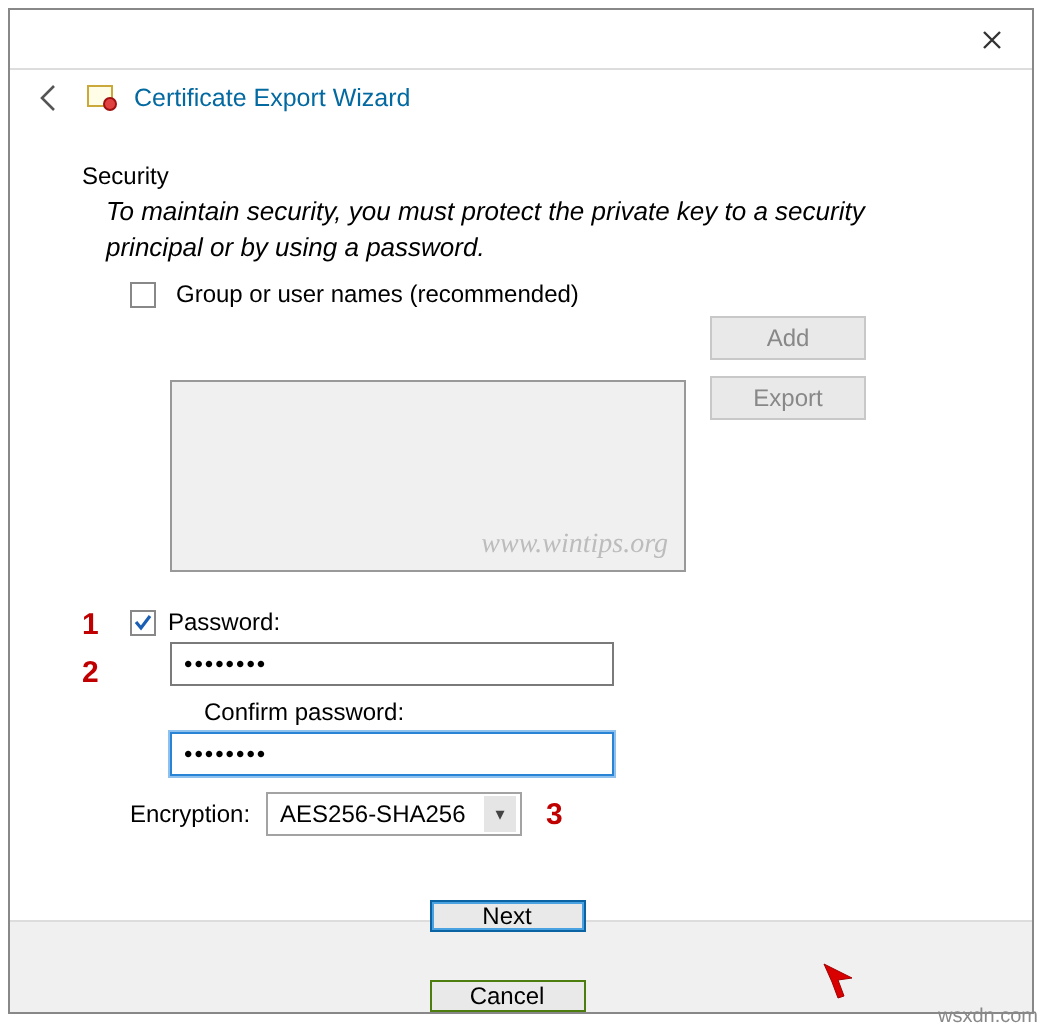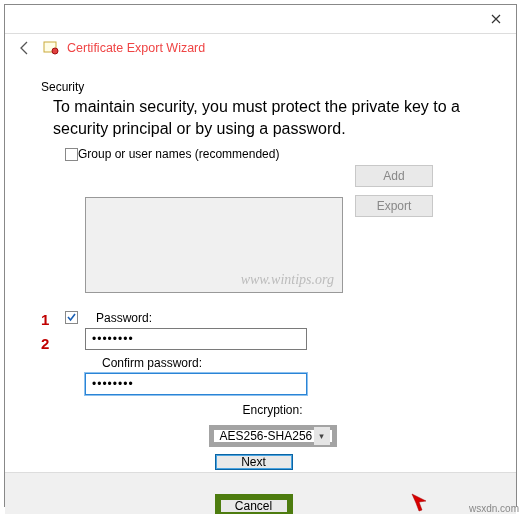--- a/index.html
+++ b/index.html
@@ -49,42 +49,43 @@
   .back-arrow {
     width: 20px; height:20px;
     display:flex;align-items:center;justify-content:center;
     color:#555;
   }
   .cert-icon {
     width:16px;height:16px;
   }
   .wizard-title {
     font-size: 12.5px;
-    color:#ef4444;
+    color:#0369a1;
   }
   .content {
     flex:1;
     padding: 12px 36px 0 36px;
     position: relative;
   }
   .section-heading {
     font-weight:normal;
     font-size:12px;
     margin-bottom:2px;
   }
   .section-desc {
-    font-size:16px;
+    font-size:13px;
     margin: 0 0 8px 12px;
     line-height:1.35;
+    font-style:italic;
   }
   .group-row {
     margin-left: 24px;
     display:flex;
     align-items:center;
-    gap:0;
+    gap:10px;
     margin-bottom:4px;
   }
   .checkbox {
     width:13px;height:13px;
     border:1px solid #888;
     background:#fff;
     display:inline-flex;
     align-items:center;
     justify-content:center;
     font-size:10px;
@@ -119,40 +120,40 @@
   .win-btn {
     width:78px;
     height:22px;
     background:#e9e9e9;
     border:1px solid #c8c8c8;
     font-size:12px;
     color:#888;
     display:flex;align-items:center;justify-content:center;
   }
   .pass-section { margin-left:24px; margin-top:18px; position:relative; }
-  .pass-row { display:flex; align-items:flex-start; gap:18px; margin-bottom:3px;}
+  .pass-row { display:flex; align-items:center; gap:6px; margin-bottom:3px;}
   .text-input {
     width:222px;
     height:22px;
     border:1px solid #7a7a7a;
     background:#fff;
     padding:0 6px;
     font-size:12px;
     font-family: inherit;
     letter-spacing: 1px;
     margin-left:20px;
     margin-bottom:6px;
     display:block;
   }
   .text-input.focused { border:1px solid #2a84d6; outline:1px solid #8ec1ee; }
   .confirm-label { margin-left:37px; display:block; margin-bottom:3px;}
-  .enc-row { margin-left:24px; margin-top:8px; display:flex; align-items:center; gap:8px;flex-direction:column;}
+  .enc-row { margin-left:24px; margin-top:8px; display:flex; align-items:center; gap:8px;}
   .select-box {
     width:128px; height:22px;
-    border:5px solid #a3a3a3;
+    border:1px solid #a3a3a3;
     background:#fff;
     display:flex; align-items:center; justify-content:space-between;
     padding:0 2px 0 6px;
     font-size:12px;
   }
   .select-arrow {
     width:16px;height:18px;
     background:#e5e5e5;
     display:flex;align-items:center;justify-content:center;
     font-size:9px;color:#444;
@@ -172,21 +173,21 @@
     align-items:center;
     justify-content:flex-end;
     gap:24px;
     padding-right:14px;
     position:relative;
     flex-direction:column;
   }
   .foot-btn {
     width:78px;height:24px;
     background:#e9e9e9;
-    border:6px solid #4d7c0f;
+    border:1px solid #4d7c0f;
     font-size:12px;
     display:flex;align-items:center;justify-content:center;
     cursor:pointer;
   }
   .foot-btn.default { border:1px solid #0a64a4; box-shadow: inset 0 0 0 1px #4aa3e0; }
   .red-arrow {
     position:absolute;
     right:86px;
     bottom:6px;
     pointer-events:none;

